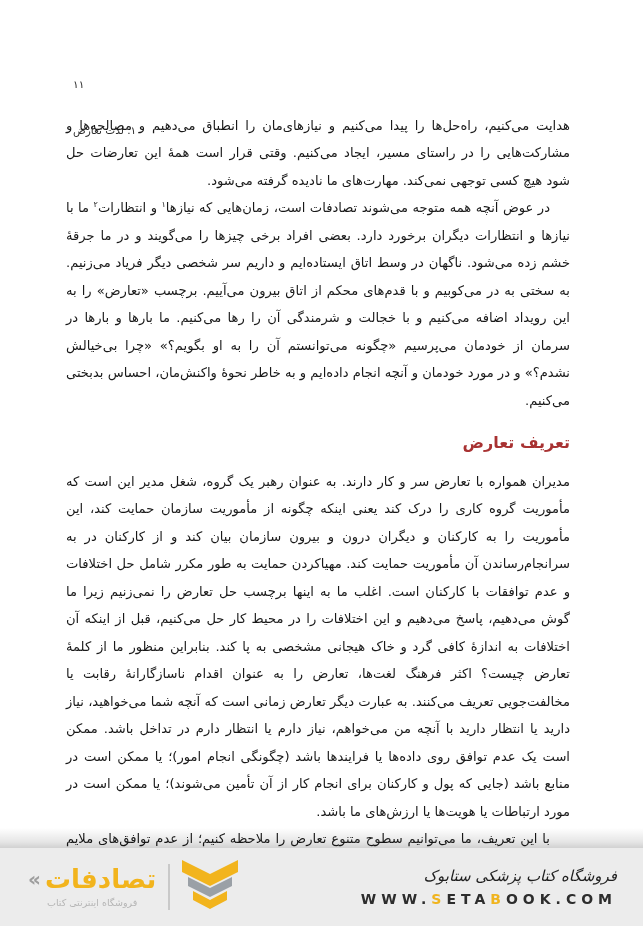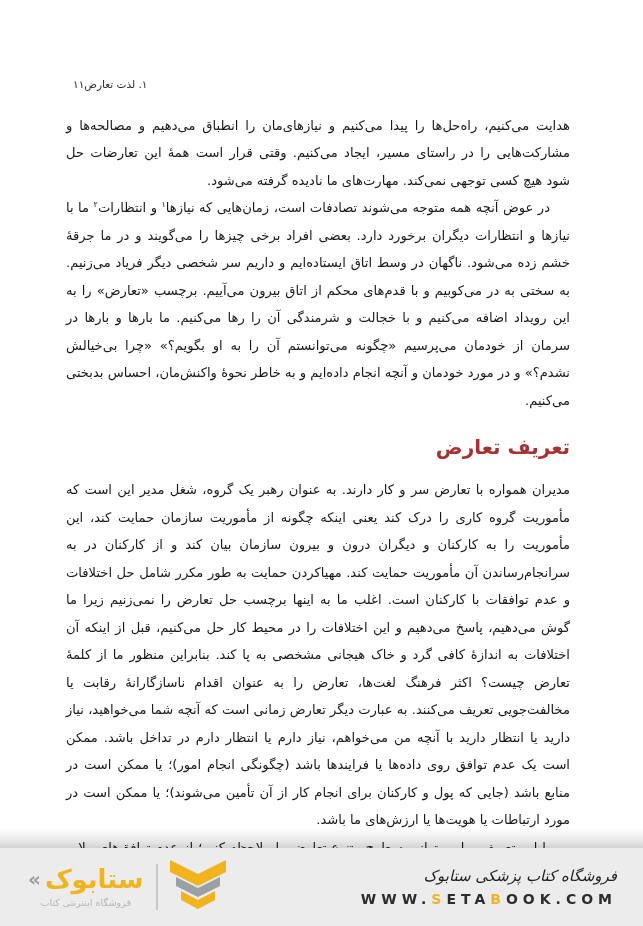--- a/index.html
+++ b/index.html
@@ -3,36 +3,36 @@
 <meta charset="utf-8">
 <style>
   html,body{margin:0;padding:0;background:#ffffff;}
   .page{
     position:relative;width:643px;height:926px;background:#ffffff;overflow:hidden;
     font-family:"DejaVu Sans","Liberation Sans",sans-serif;color:#1c1c1c;
   }
   
   .running-head{
     position:absolute;top:78px;left:73px;right:66px;
-    display:flex;flex-direction:row;align-items:baseline;
+    display:flex;flex-direction:column;align-items:baseline;gap:34px;
     font-size:10.5px;color:#2b2b2b;
   }
   .running-head .pagenum{letter-spacing:1px;}
   .running-head .chapter{direction:rtl;text-align:center;}
   
   .body-col{
     position:absolute;top:112px;left:66px;right:73px;
     direction:rtl;text-align:justify;
     font-size:13.1px;line-height:2.1;color:#191919;
   }
   .body-col p{margin:0;}
   p.indent{text-indent:20px;}
   sup.fnref{font-size:8px;line-height:0;vertical-align:super;}
   h2.section{
-    margin:12px 0 8px 0;font-size:20px;font-weight:bold;color:#a83232;
+    margin:12px 0 8px 0;font-size:16px;font-weight:bold;color:#a83232;
     text-align:right;direction:rtl;
   }
   
   .scan-shadow{
     position:absolute;left:0;right:0;bottom:78px;height:20px;
     background:linear-gradient(to bottom, rgba(0,0,0,0) 0%, rgba(0,0,0,0.10) 70%, rgba(0,0,0,0.18) 100%);
   }
   
   .footer{
     position:absolute;left:0;right:0;bottom:0;height:78px;background:#ececec;
@@ -76,21 +76,21 @@
 
   </div>
 
   <div class="scan-shadow"></div>
 
   <div class="footer">
     <div class="logo">
       <div class="logo-textblock">
         <div class="wordmark-row">
           <span class="guillemet">«</span>
-          <span class="brand">ستابوک</span>
+          <span class="brand">تصادفات</span>
         </div>
         <div class="tagline">فروشگاه اینترنتی کتاب</div>
       </div>
       <div class="logo-divider"></div>
       <svg width="56" height="54" viewBox="0 0 56 54" aria-hidden="true">
         <polygon points="0,0 28,14 56,0 56,12 28,26 0,12" fill="#f2b41d"></polygon>
         <polygon points="6,17 28,28 50,17 50,26 28,37 6,26" fill="#9aa0a6"></polygon>
         <polygon points="11,31 28,40 45,31 45,40 28,49 11,40" fill="#f2b41d"></polygon>
       </svg>
     </div>

